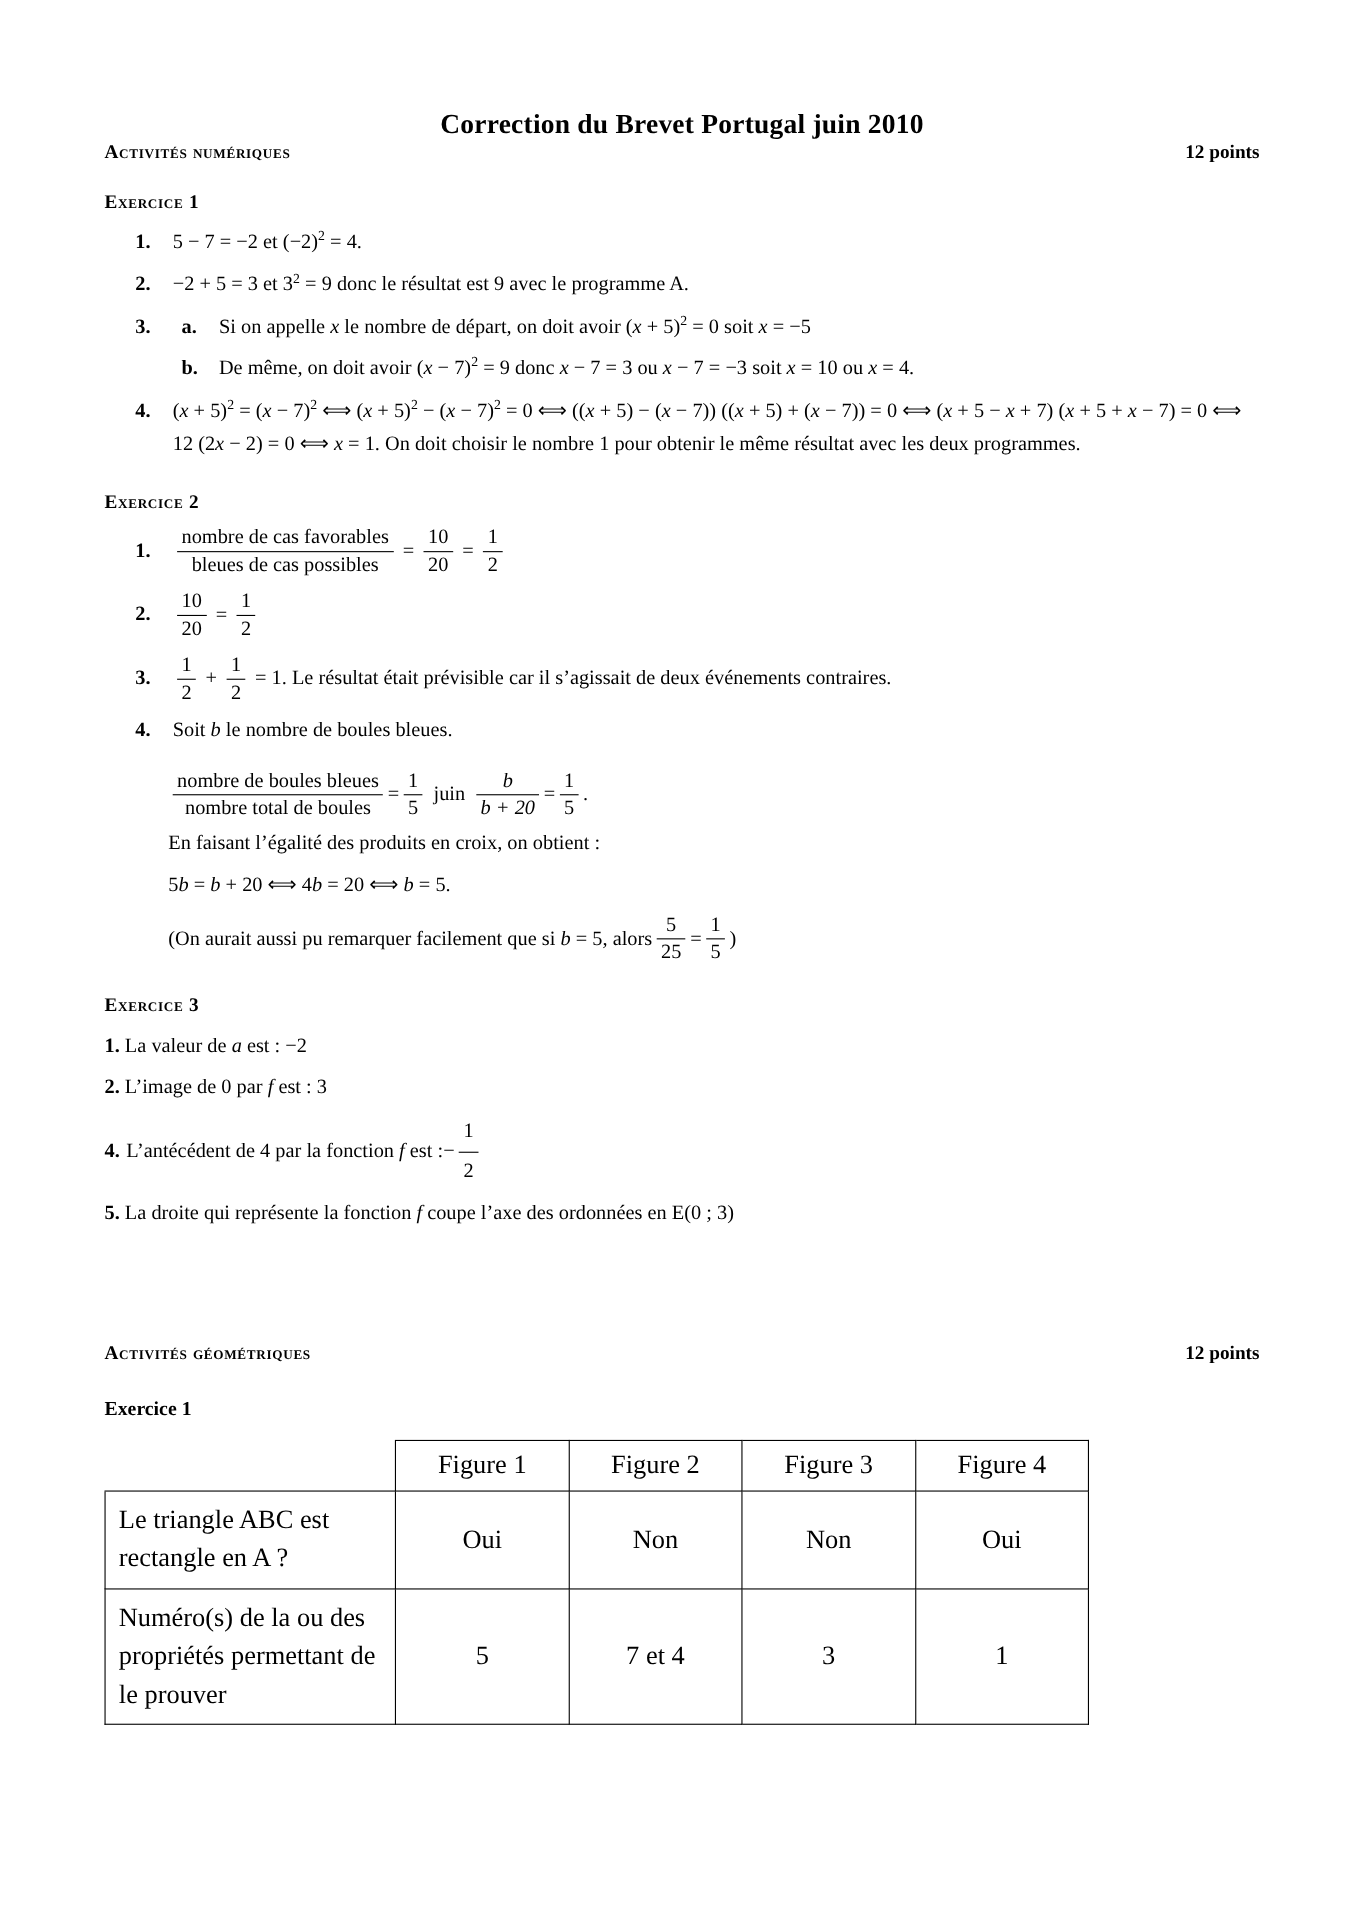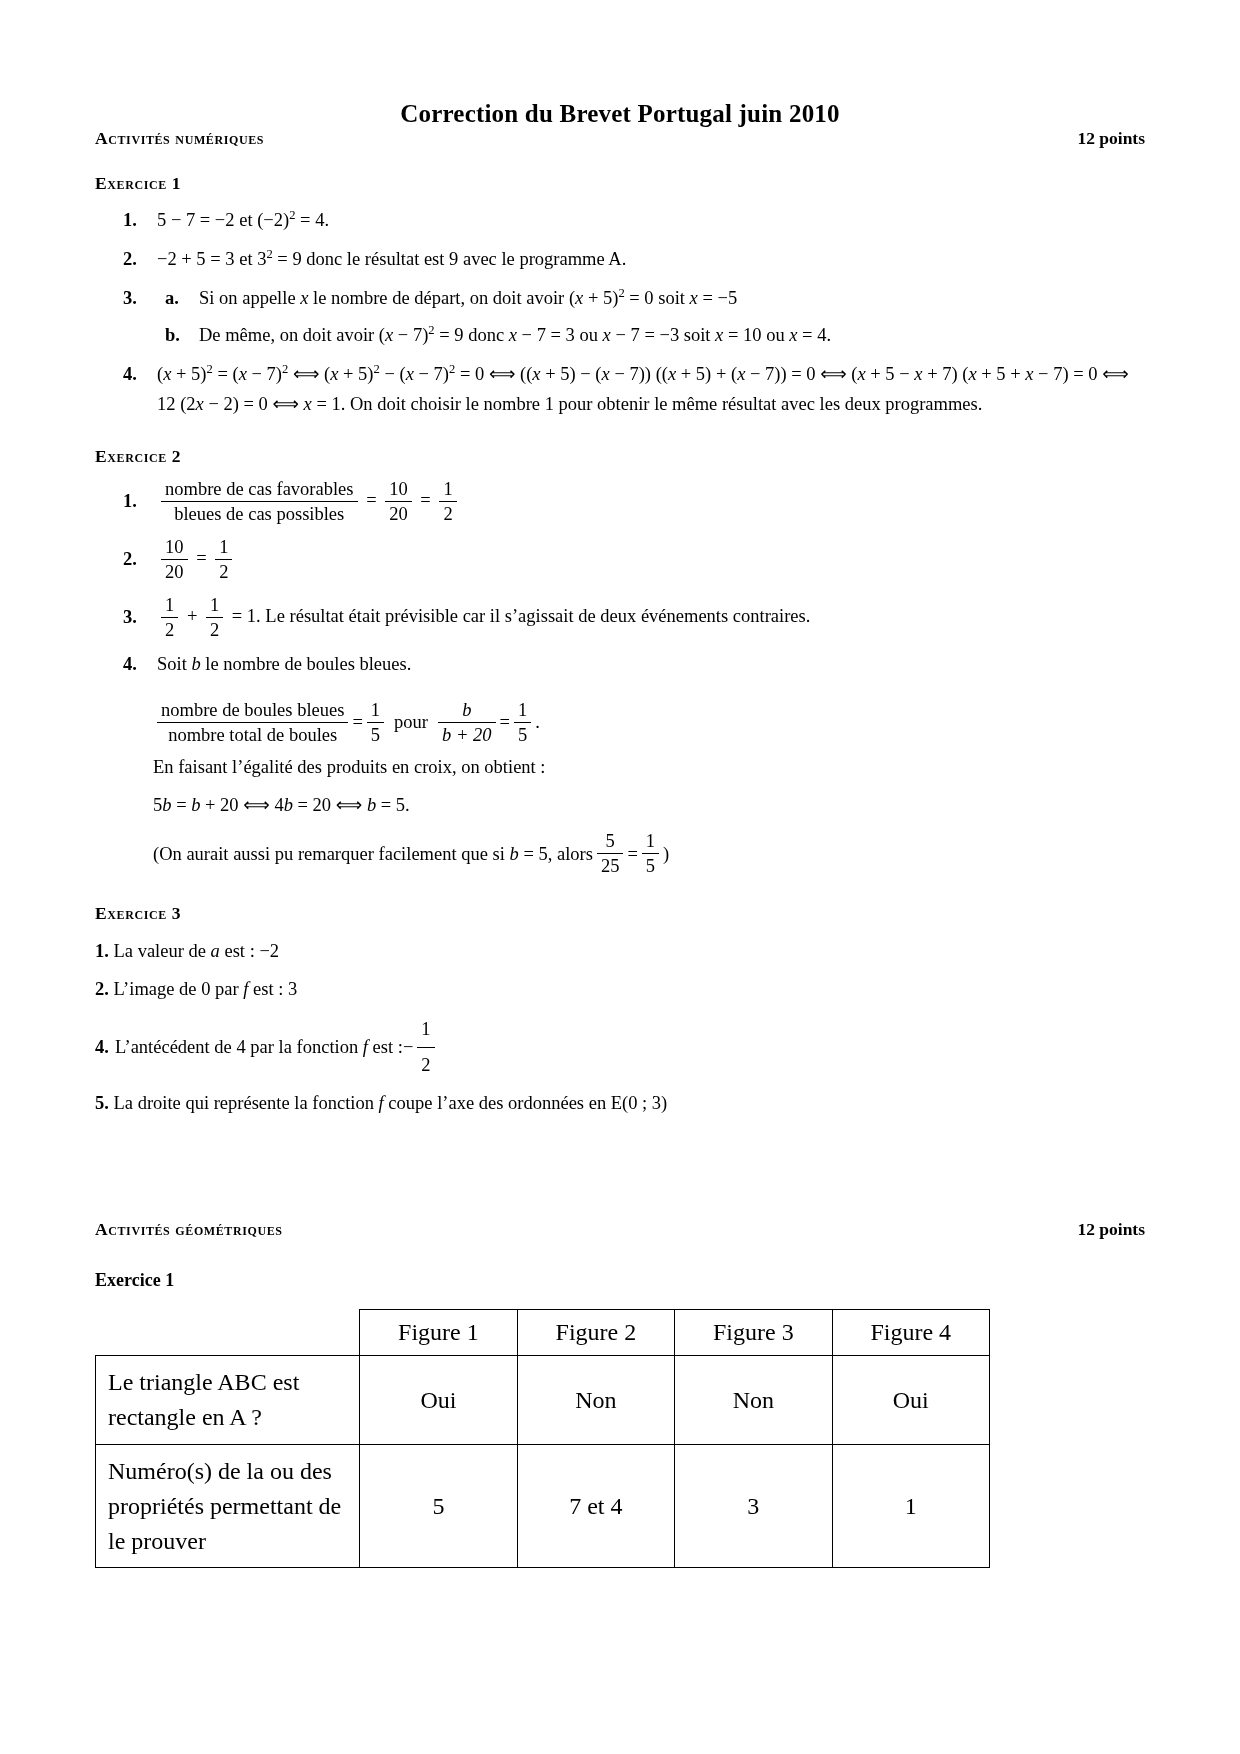--- a/index.html
+++ b/index.html
@@ -272,21 +272,21 @@
     <div style="display:flex;align-items:center;font-size:18.5px;">
       <span class="stacked-frac">
         <span class="n">nombre de boules bleues</span>
         <span class="d">nombre total de boules</span>
       </span>
       <span>=</span>
       <span class="stacked-frac">
         <span class="n">1</span>
         <span class="d">5</span>
       </span>
-      <span style="margin:0 6px">pour</span>
+      <span style="margin:0 6px">juin</span>
       <span class="stacked-frac">
         <span class="n it">b</span>
         <span class="d it">b + 20</span>
       </span>
       <span>=</span>
       <span class="stacked-frac">
         <span class="n">1</span>
         <span class="d">5</span>
       </span>
       <span>.</span>

